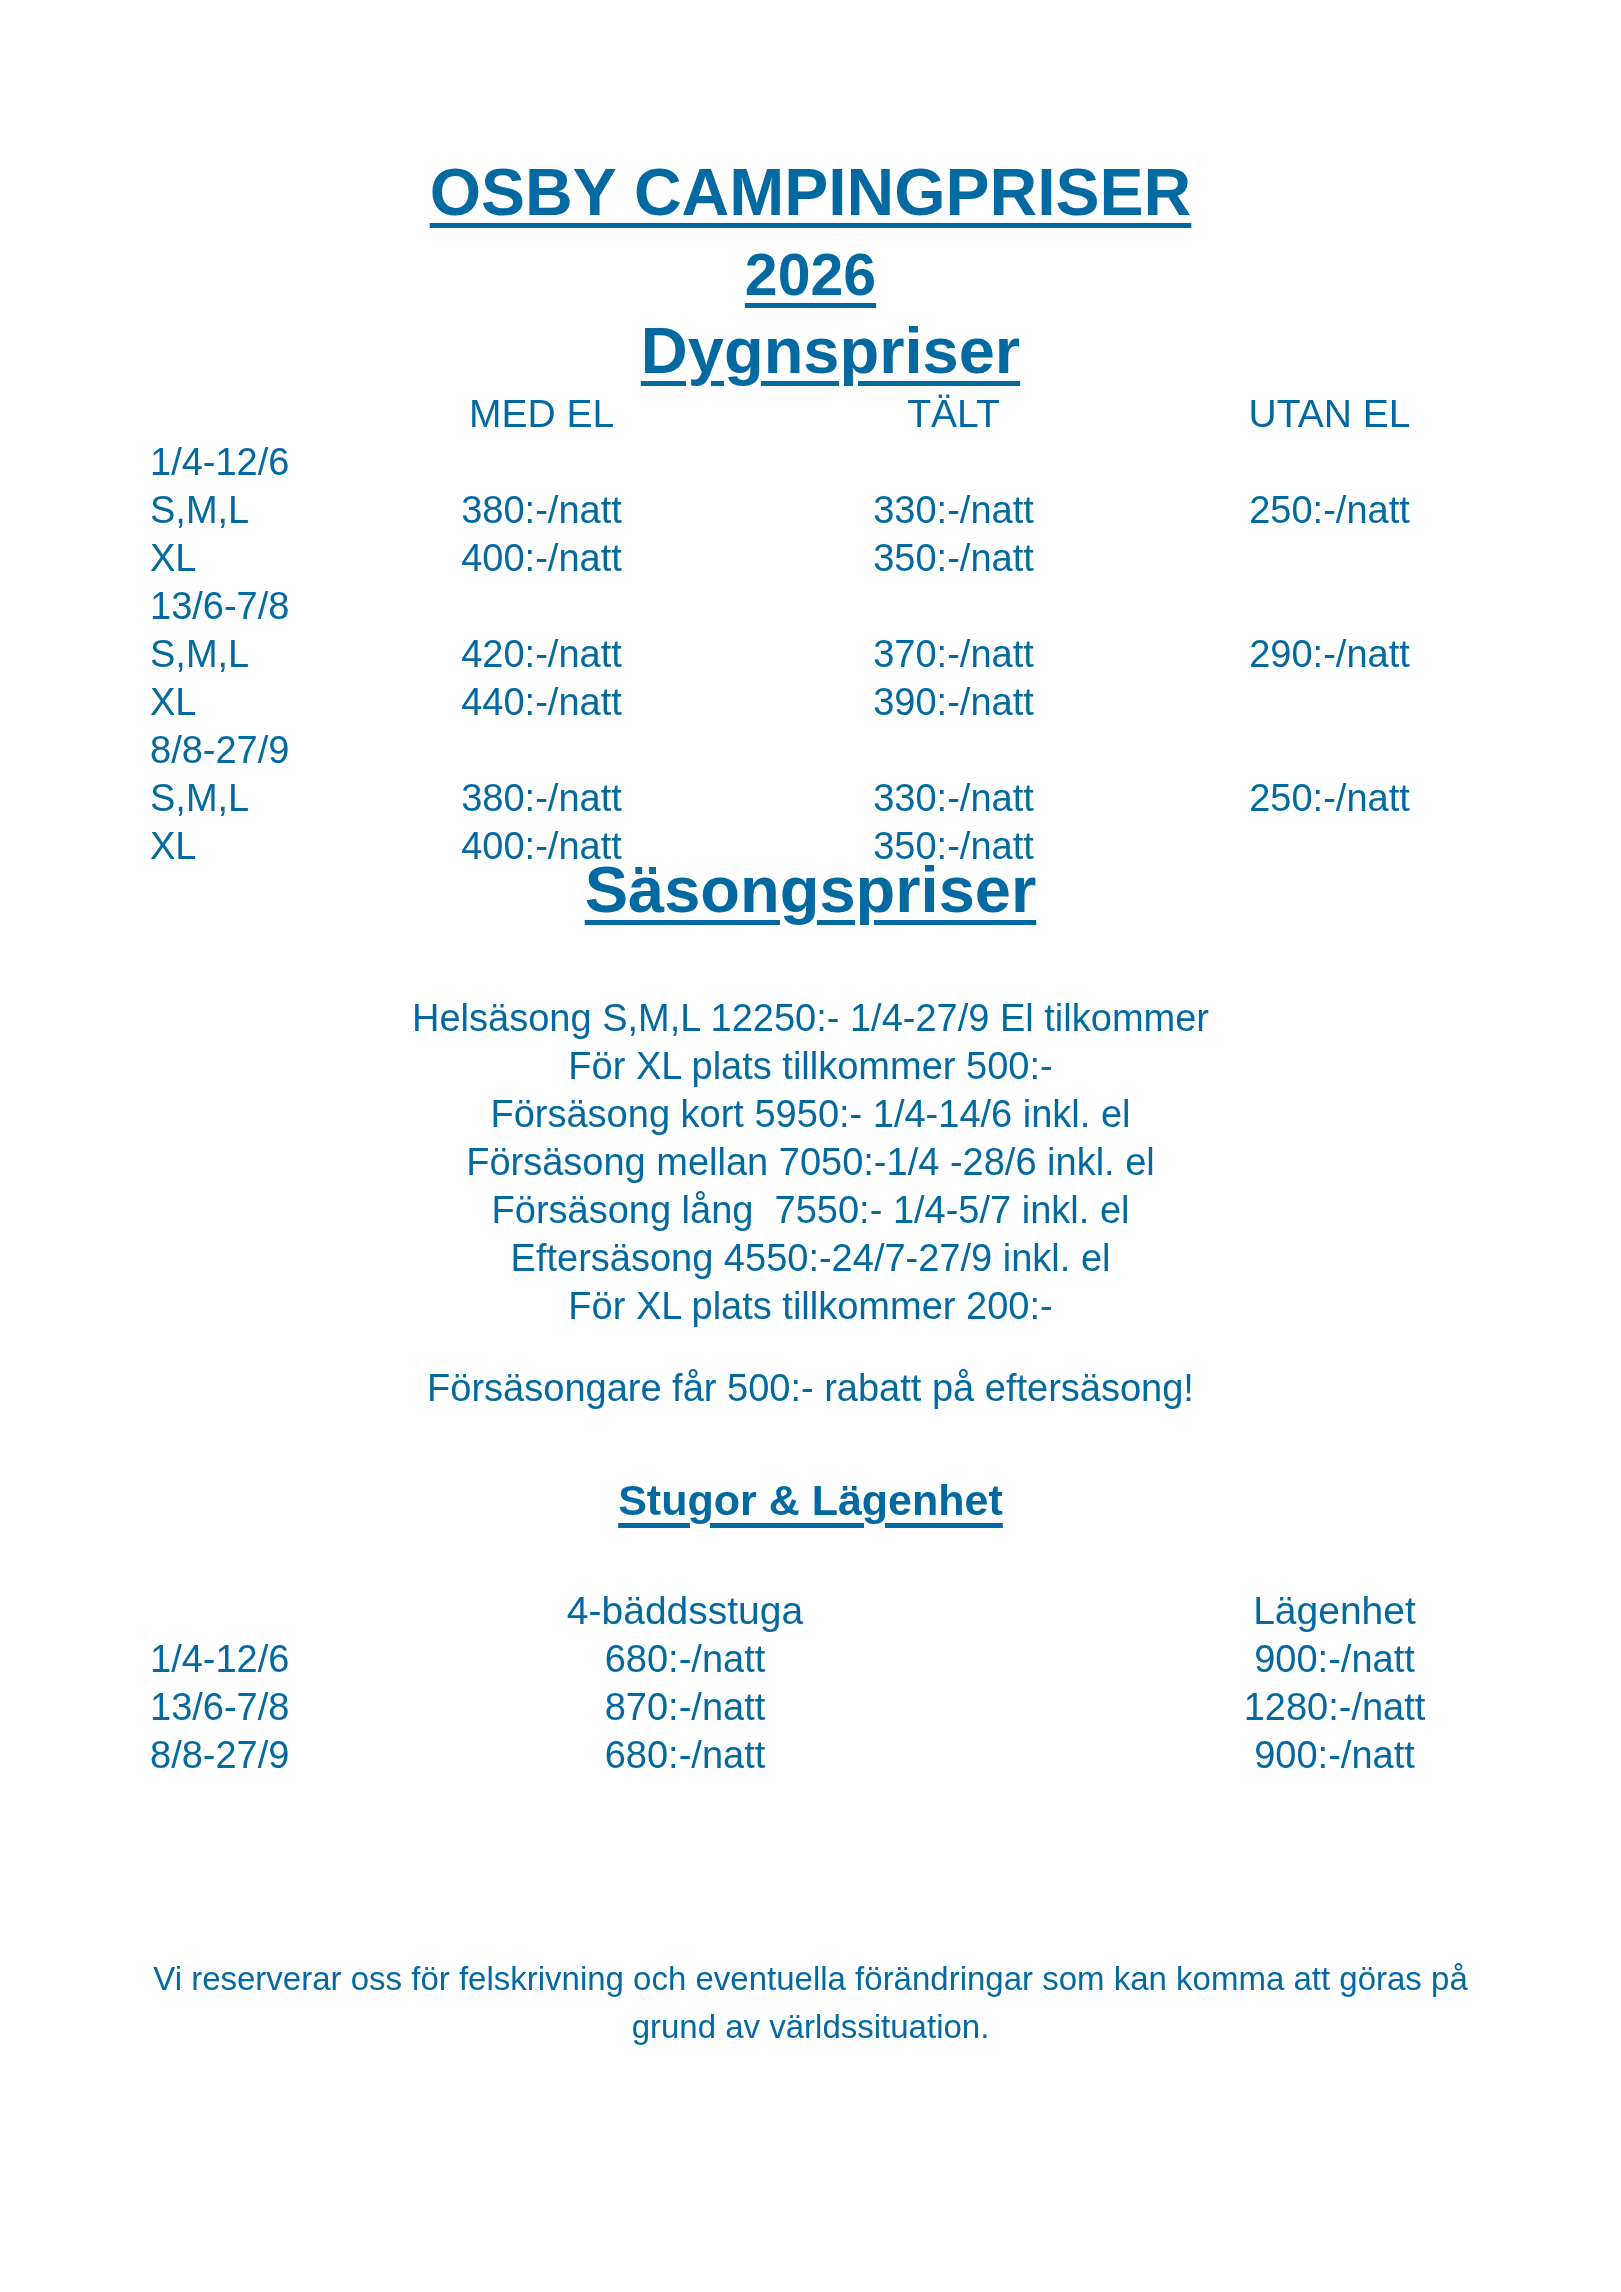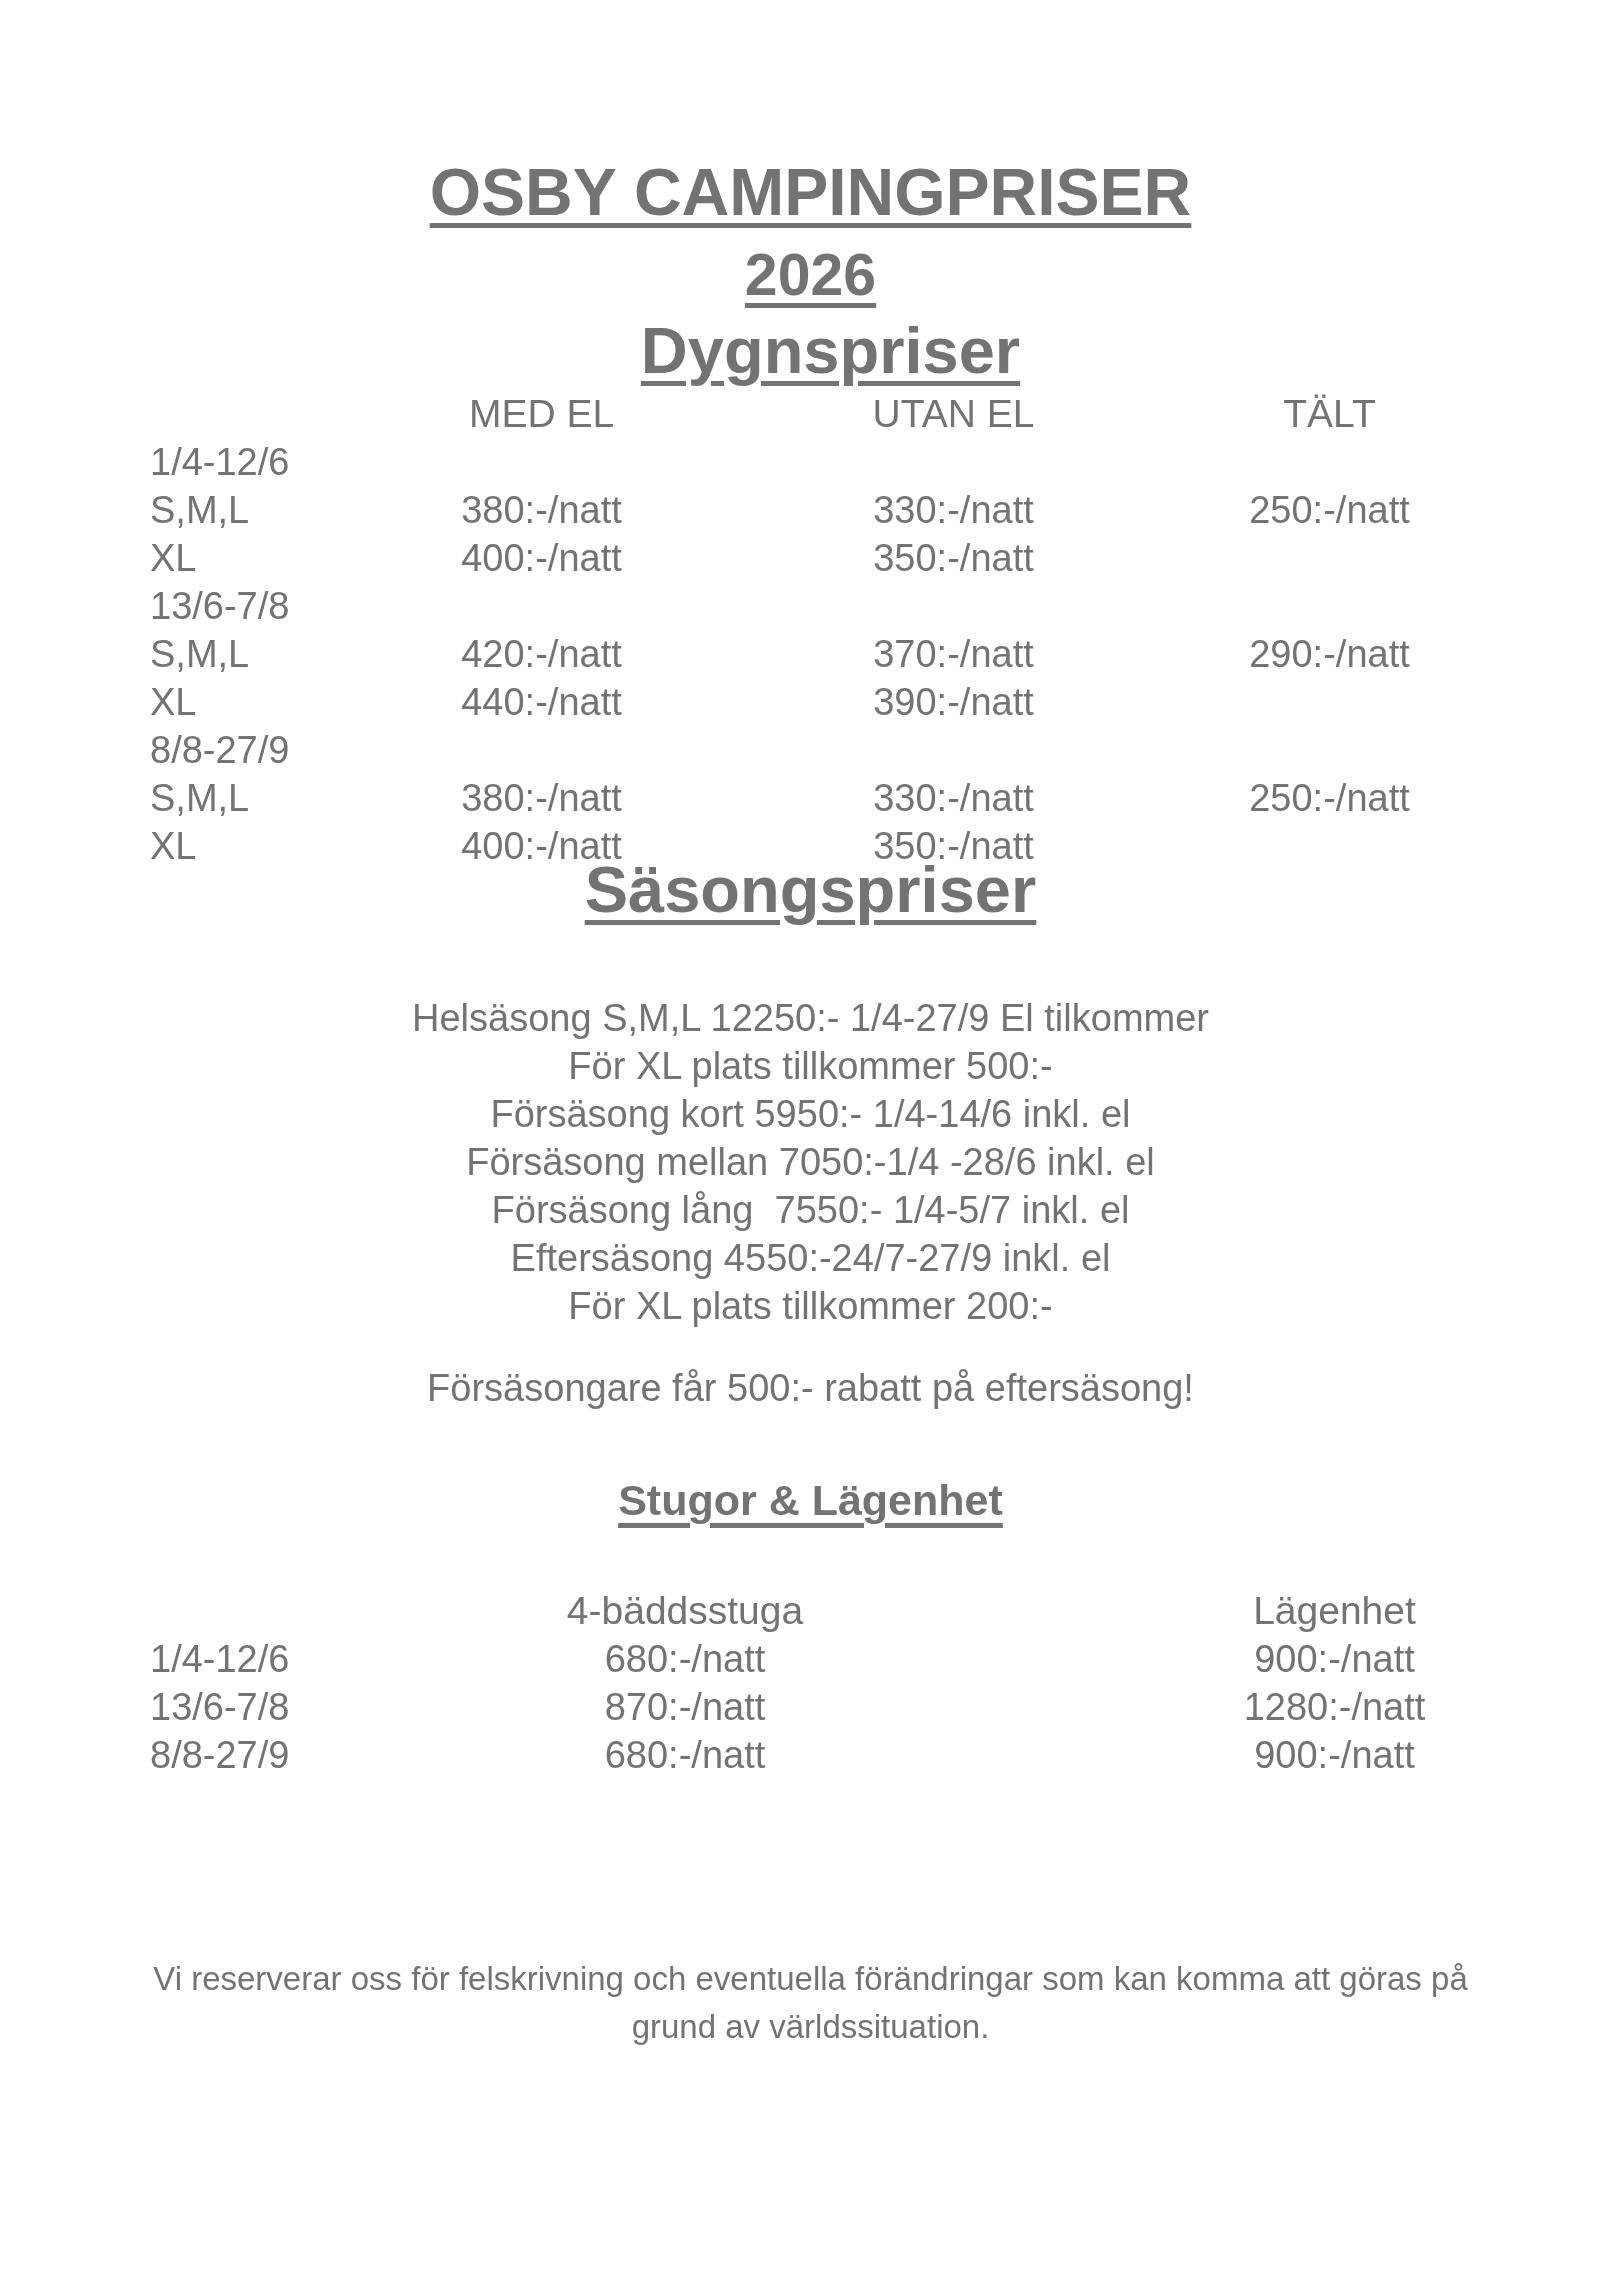--- a/index.html
+++ b/index.html
@@ -3,21 +3,21 @@
 <meta charset="utf-8">
 <style>
   html, body { margin: 0; padding: 0; }
   body { background: #e9e9e9; }
   .page {
     position: relative;
     width: 1621px;
     height: 2293px;
     margin: 0 auto;
     background: #ffffff;
-    color: #737373;
+    color: #0369a1;
     font-family: "Liberation Sans", "DejaVu Sans", sans-serif;
     overflow: hidden;
   }
 
   
   .title   { margin-top: 152px; font-size: 66px; line-height: 81px; font-weight: 700; text-align: center; }
   .year    { margin-top: 6.3px;   font-size: 59px; line-height: 72px; font-weight: 700; text-align: center; }
   .h-dyg   { margin-top: 0;     font-size: 65px; line-height: 79px; font-weight: 700; text-align: center; padding-left: 40px; }
   .h-sas   { margin-top: -21.5px; font-size: 65px; line-height: 81px; font-weight: 700; text-align: center; }
   .h-stu   { margin-top: 48px;  font-size: 43px; line-height: 81px; font-weight: 700; text-align: center; }
@@ -60,22 +60,22 @@
     <span class="u">2026</span>
   </div>
 
   <div class="h-dyg">
     <span class="u">Dygnspriser</span>
   </div>
 
   <div class="t1">
     <div class="lbl hd"></div>
     <div class="v hd">MED EL</div>
+    <div class="v hd">TÄLT</div>
     <div class="v hd">UTAN EL</div>
-    <div class="v hd">TÄLT</div>
   </div>
 
   <div class="t1">
     <div class="lbl">1/4-12/6</div>
     <div class="v"></div>
     <div class="v"></div>
     <div class="v"></div>
   </div>
   <div class="t1">
     <div class="lbl">S,M,L</div>

